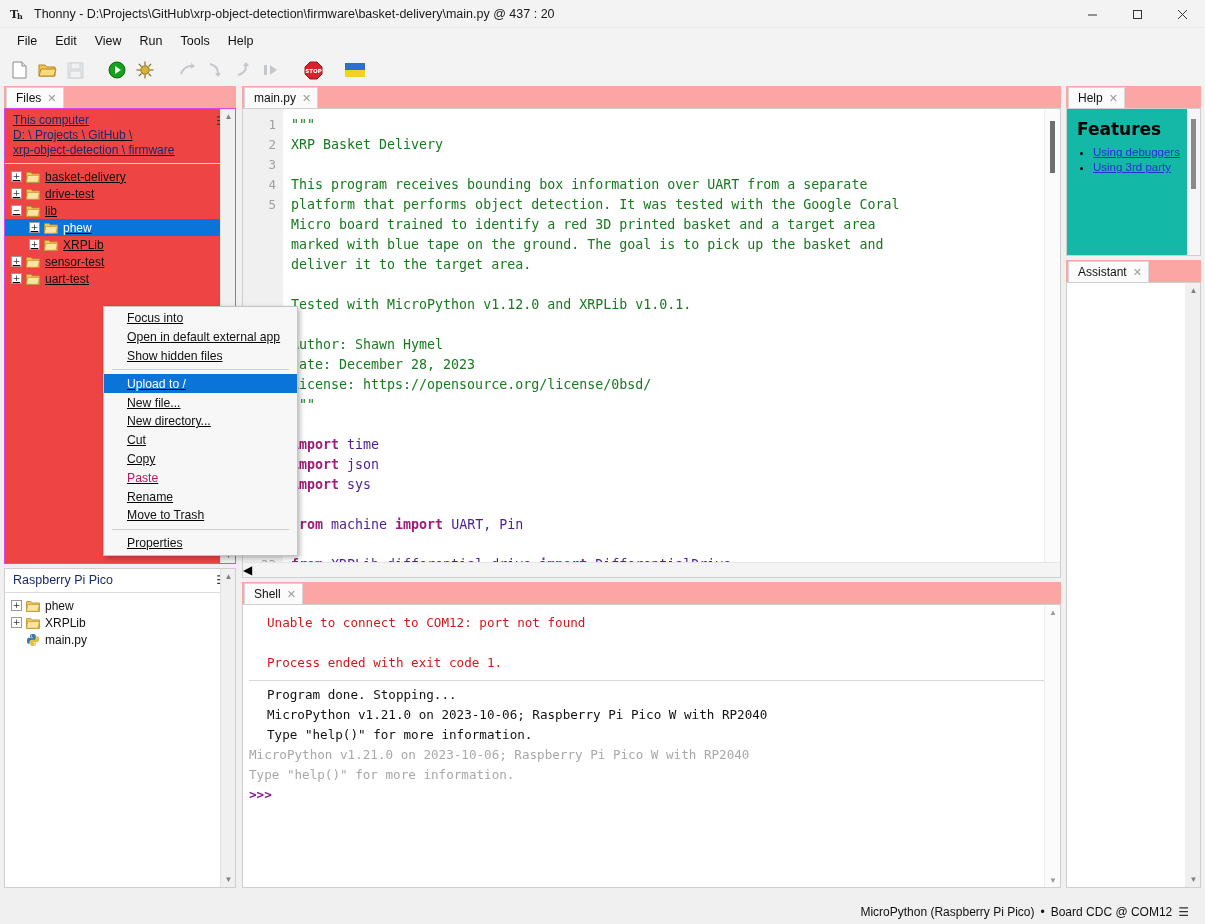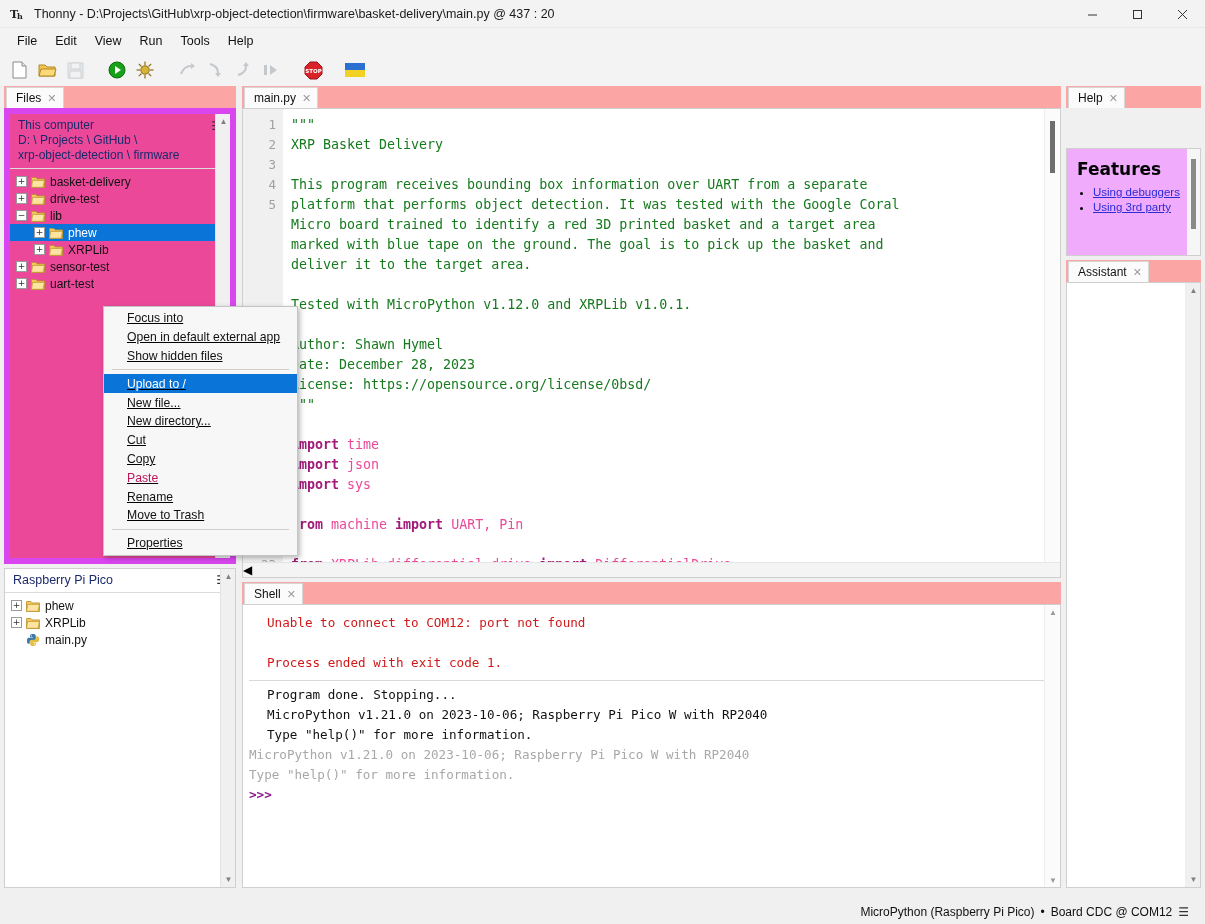--- a/index.html
+++ b/index.html
@@ -47,21 +47,21 @@
   
   .tabstrip{height:22px;background:#fca5a5;display:flex;align-items:flex-end;padding-left:2px;}
   .tab{
     height:21px;background:#fbfbfb;border:1px solid #d6d6d6;border-bottom:none;
     display:flex;align-items:center;padding:0 6px 0 9px;font-size:12px;color:#111;gap:6px;
   }
   .tab .x{color:#9a9a9a;font-size:11px;}
 
   
   #files-pane{position:absolute;left:4px;top:0;width:232px;height:478px;}
-  #files-body{position:absolute;left:0;top:22px;right:0;bottom:0;background:#ec4899;border:6px solid #d946ef;}
+  #files-body{position:absolute;left:0;top:22px;right:0;bottom:0;background:#ef4444;border:1px solid #d946ef;text-decoration:underline;}
   #files-header{
     padding:4px 6px 5px 8px;border-bottom:1px solid #dcdcdc;position:relative;
     color:#1a2a6c;font-size:12px;line-height:15px;
   }
   #files-header .hamb{position:absolute;right:8px;top:5px;color:#333;font-size:12px;}
   .tree{padding-top:4px;}
   .trow{height:17px;display:flex;align-items:center;font-size:12px;color:#111;padding-left:6px;white-space:nowrap;}
   .trow.sel{background:#0a74d8;color:#fff;}
   .twist{width:11px;height:11px;border:1px solid #9a9a9a;background:#fff;
         font-size:9px;line-height:9px;text-align:center;color:#333;margin-right:4px;flex:none;
@@ -84,40 +84,40 @@
   #editor-pane{position:absolute;left:242px;top:0;width:819px;height:492px;}
   #editor-body{position:absolute;left:0;top:22px;right:0;bottom:0;background:#fff;border:1px solid #cfcfcf;overflow:hidden;}
   #gutter{position:absolute;left:0;top:0;bottom:15px;width:40px;background:#f0f0f0;
           font-family:"DejaVu Sans Mono", monospace;font-size:12.5px;color:#a0a0a0;
           text-align:right;padding:6px 7px 0 0;line-height:20px;}
   #codearea{position:absolute;left:40px;top:0;right:16px;bottom:15px;overflow:hidden;
             font-family:"DejaVu Sans Mono", monospace;font-size:13.3px;line-height:20px;
             padding:6px 0 0 8px;white-space:pre;color:#000;}
   .c-str{color:#177a1e;}
   .c-kw{color:#a21a7a;font-weight:bold;}
-  .c-name{color:#ec4899;margin-top:28px;}
+  .c-name{color:#4c1d95;margin-top:28px;}
   #ed-vscroll{position:absolute;right:0;top:0;bottom:15px;width:16px;background:#fbfbfb;border-left:1px solid #ededed;}
   #ed-vscroll .thumb{position:absolute;left:5px;top:12px;width:5px;height:52px;background:#6e6e6e;}
   #ed-hscroll{position:absolute;left:0;right:0;bottom:0;height:15px;background:#f4f4f4;border-top:1px solid #e6e6e6;}
 
   
   #shell-pane{position:absolute;left:242px;top:496px;width:819px;height:306px;}
   #shell-body{position:absolute;left:0;top:22px;right:0;bottom:0;background:#fff;border:1px solid #cfcfcf;overflow:hidden;}
   #shell-text{position:absolute;left:0;top:0;right:16px;bottom:0;padding:8px 0 0 6px;
               font-family:"DejaVu Sans Mono", monospace;font-size:12.6px;line-height:20px;white-space:pre;}
   .sh-err{color:#d11919;}
   .sh-out{color:#111;}
   .sh-grey{color:#a8a8a8;}
   .sh-prompt{color:#8a1b8a;font-weight:bold;}
   .sh-rule{border-top:1px solid #d9d9d9;margin:7px 0 4px 0;}
   #sh-vscroll{position:absolute;right:0;top:0;bottom:0;width:16px;background:#fbfbfb;border-left:1px solid #ededed;}
 
   
   #help-pane{position:absolute;left:1066px;top:0;width:135px;height:170px;}
-  #help-body{position:absolute;left:0;top:22px;right:0;bottom:0;background:#f0abfc;border:1px solid #cfcfcf;overflow:hidden;margin-top:40px;}
+  #help-body{position:absolute;left:0;top:22px;right:0;bottom:0;background:#14b8a6;border:1px solid #cfcfcf;overflow:hidden;}
   #help-content{position:absolute;left:0;top:0;right:13px;bottom:0;padding:6px 4px 0 10px;overflow:hidden;}
   #help-content h1{font-size:17px;margin:4px 0 6px 0;line-height:20px;font-family:"DejaVu Sans",sans-serif;}
   #help-content ul{margin:0;padding-left:16px;}
   #help-content li{font-size:11.5px;line-height:14px;margin-bottom:1px;}
   #help-content a{color:#2b2bd6;text-decoration:underline;}
   #help-vscroll{position:absolute;right:0;top:0;bottom:0;width:13px;background:#f6f6f6;}
   #help-vscroll .thumb{position:absolute;left:4px;top:10px;width:5px;height:70px;background:#8a8a8a;}
 
   #assist-pane{position:absolute;left:1066px;top:174px;width:135px;height:628px;}
   #assist-body{position:absolute;left:0;top:22px;right:0;bottom:0;background:#fff;border:1px solid #cfcfcf;}

